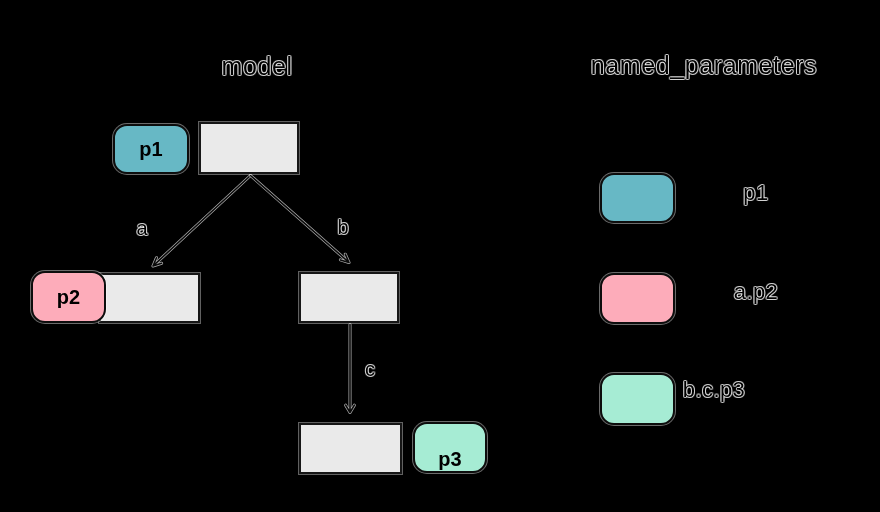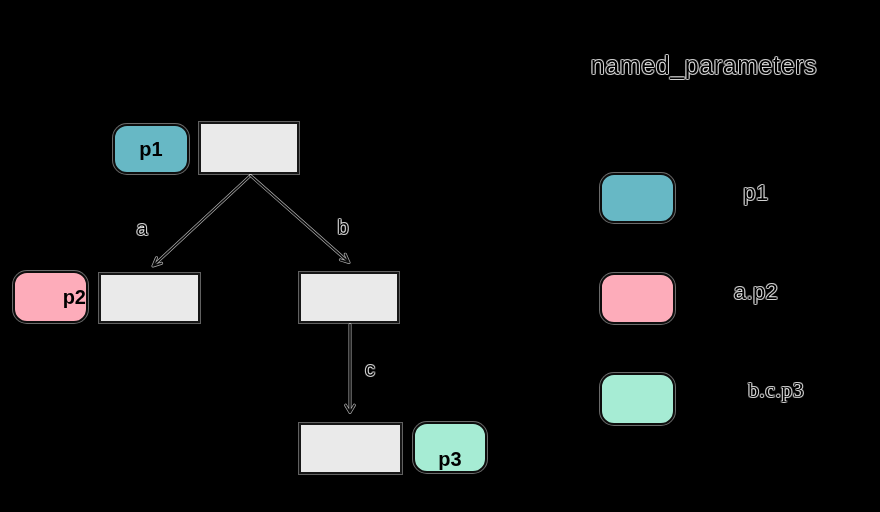--- a/index.html
+++ b/index.html
@@ -61,20 +61,21 @@
 
   svg.edges { position: absolute; left: 0; top: 0; }
   .edge-halo { stroke: #f0f0f0; stroke-width: 3; fill: none; opacity: .72; stroke-linecap: round; }
   .edge-ink  { stroke: #0a0a0a; stroke-width: 1.6; fill: none; stroke-linecap: round; }
 </style>
 </head>
 <body>
 
 <div class="canvas">
 
+  <div class="abs centered title outlined" style="left:257px; top:66px;">model</div>
   <div class="abs centered title outlined" style="left:704px; top:65px;">named_parameters</div>
 
   <svg class="edges" width="880" height="512" viewBox="0 0 880 512">
     <g>
       <path class="edge-halo" d="M250.5,175.5 L153,266 M153,266 L161.6,263.2 M153,266 L156.5,257.7"></path>
       <path class="edge-ink" d="M250.5,175.5 L153,266 M153,266 L161.6,263.2 M153,266 L156.5,257.7"></path>
     </g>
     <g>
       <path class="edge-halo" d="M250.5,175.5 L349,262.5 M349,262.5 L345.3,254.2 M349,262.5 L340.4,259.9"></path>
       <path class="edge-ink" d="M250.5,175.5 L349,262.5 M349,262.5 L345.3,254.2 M349,262.5 L340.4,259.9"></path>
@@ -86,33 +87,33 @@
   </svg>
 
   <div class="module" style="left:199px; top:122px; width:100px; height:52px;"></div>
   <div class="module" style="left:99px; top:273px; width:101px; height:50px;"></div>
   <div class="module" style="left:299px; top:272px; width:100px; height:51px;"></div>
   <div class="module" style="left:299px; top:423px; width:103px; height:51px;"></div>
 
   <div class="tag fill-teal" style="left:113px; top:124px; width:76px; height:50px;">
     <span>p1</span>
   </div>
-  <div class="tag fill-pink" style="left:13px; top:271px; width:75px; height:52px;justify-content:flex-end;">
+  <div class="tag fill-pink" style="left:31px; top:271px; width:75px; height:52px;">
     <span>p2</span>
   </div>
   <div class="tag fill-mint" style="left:413px; top:422px; width:74px; height:51px;">
     <span>p3</span>
   </div>
 
   <div class="abs centered edge-label outlined" style="left:142px; top:228px;">a</div>
   <div class="abs centered edge-label outlined" style="left:343px; top:227px;">b</div>
   <div class="abs centered edge-label outlined" style="left:370px; top:369px;">c</div>
 
   <div class="swatch fill-teal" style="left:600px; top:173px; width:75px; height:50px;"></div>
   <div class="abs centered legend-label outlined" style="left:756px; top:193px;">p1</div>
 
   <div class="swatch fill-pink" style="left:600px; top:273px; width:75px; height:51px;"></div>
   <div class="abs centered legend-label outlined" style="left:756px; top:292px;text-align:center;">a.p2</div>
 
   <div class="swatch fill-mint" style="left:600px; top:373px; width:75px; height:52px;"></div>
-  <div class="abs centered legend-label outlined" style="left:776px; top:390px;font-family:Liberation Serif, serif;">b.c.p3</div>
+  <div class="abs centered legend-label outlined" style="left:714px; top:390px;">b.c.p3</div>
 
 </div>
 
 </body></html>

